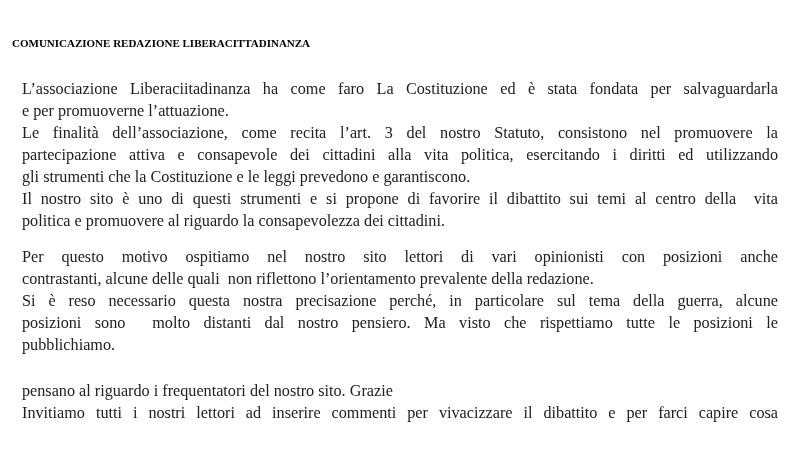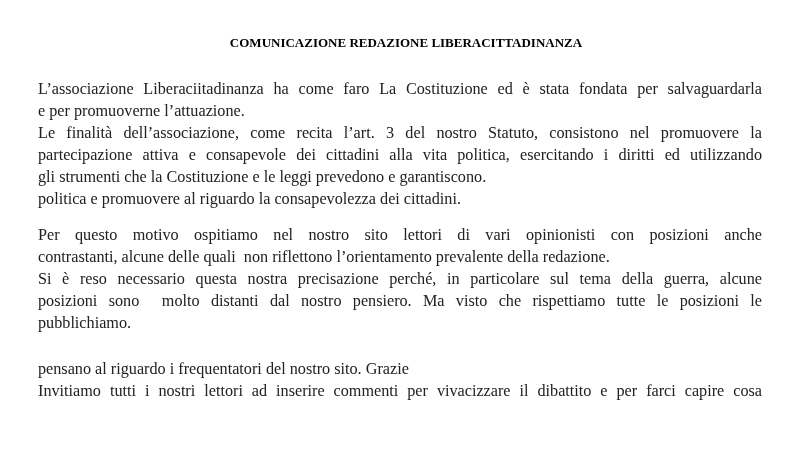--- a/index.html
+++ b/index.html
@@ -10,28 +10,27 @@
   html,body{margin:0;padding:0;background:var(--background);}
   .page{
     position:relative;
     width:800px;height:466px;
     background:var(--background);
     overflow:hidden;
     font-family:"Liberation Serif","DejaVu Serif",serif;
   }
   .title{
     margin:32px 0 0 12px;
-    font-size:13px;
+    font-size:11px;
     line-height:22px;
     font-weight:bold;
-    text-align:center;
     color:var(--title-text);
   }
   .content{
-    padding:0 38px;
+    padding:0 22px;
     color:var(--body-text);
   }
   .paragraph{margin:0;}
   .p1{margin-top:24px;}
   .p2{margin-top:14px;}
   .p3{margin-top:24px;}
   .line{
     font-size:16.2px;
     line-height:22px;
     text-align:left;
@@ -47,20 +46,21 @@
 <div class="page">
   <div class="title">COMUNICAZIONE REDAZIONE LIBERACITTADINANZA</div>
   <div class="content">
 
     <div class="paragraph p1">
       <div class="line j">L’associazione Liberaciitadinanza ha come faro La Costituzione ed è stata fondata per salvaguardarla</div>
       <div class="line">e per promuoverne l’attuazione.</div>
       <div class="line j">Le finalità dell’associazione, come recita l’art. 3 del nostro Statuto, consistono nel promuovere la</div>
       <div class="line j">partecipazione attiva e consapevole dei cittadini alla vita politica, esercitando i diritti ed utilizzando</div>
       <div class="line">gli strumenti che la Costituzione e le leggi prevedono e garantiscono.</div>
+      <div class="line j">Il nostro sito è uno di questi strumenti e si propone di favorire il dibattito sui temi al centro della&nbsp; vita</div>
       <div class="line">politica e promuovere al riguardo la consapevolezza dei cittadini.</div>
     </div>
 
     <div class="paragraph p2">
       <div class="line j">Per questo motivo ospitiamo nel nostro sito lettori di vari opinionisti con posizioni anche</div>
       <div class="line">contrastanti, alcune delle quali&nbsp; non riflettono l’orientamento prevalente della redazione.</div>
       <div class="line j">Si è reso necessario questa nostra precisazione perché, in particolare sul tema della guerra, alcune</div>
       <div class="line j">posizioni sono&nbsp; molto distanti dal nostro pensiero. Ma visto che rispettiamo tutte le posizioni le</div>
       <div class="line">pubblichiamo.</div>
     </div>

